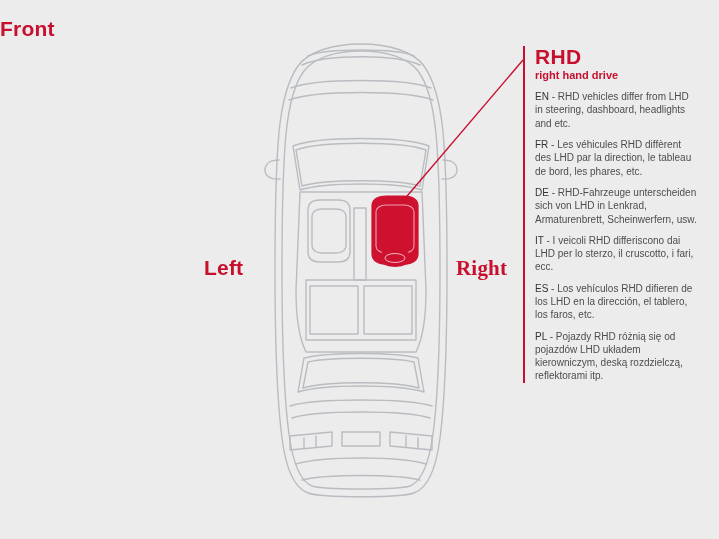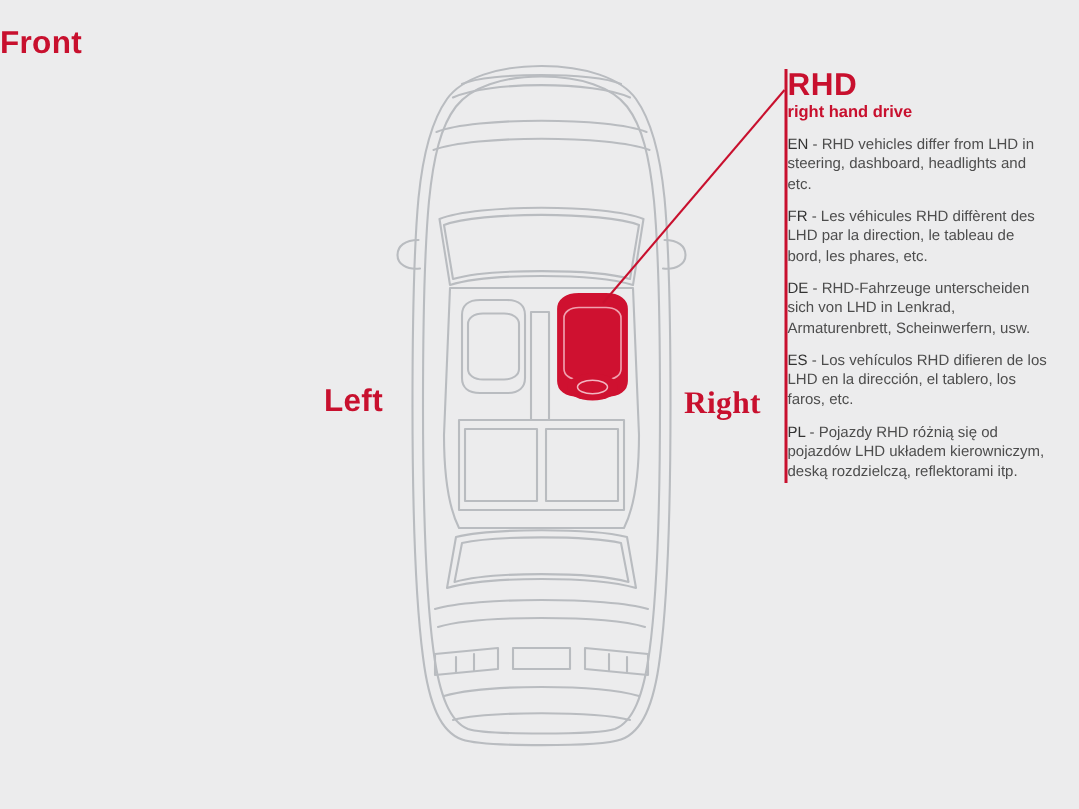--- a/index.html
+++ b/index.html
@@ -24,21 +24,21 @@
   .dir-label {
     position: absolute;
     color: #c8102e;
     font-weight: bold;
     font-size: 21px;
     letter-spacing: 0.2px;
     white-space: nowrap;
   }
   .dir-front { left: 0; right: 0; top: 17px; text-align: left; }
   .dir-rear  { left: 0; right: 0; top: 500px; text-align: center; }
-  .dir-left  { left: 216px; top: 256px; }
+  .dir-left  { left: 204px; top: 256px; }
   .dir-right { left: 456px; top: 256px; font-family: Liberation Serif, serif; }
 
   
   .car-wrap {
     position: absolute;
     left: 246px;
     top: 40px;
     width: 230px;
     height: 460px;
   }
@@ -54,21 +54,21 @@
     pointer-events: none;
   }
 
   
   .info-panel {
     position: absolute;
     left: 523px;
     top: 46px;
     width: 176px;
     border-left: 2px solid #c8102e;
-    padding-left: 0;
+    padding-left: 10px;
     box-sizing: border-box;
   }
   .info-title {
     color: #c8102e;
     font-size: 21px;
     font-weight: bold;
     line-height: 1.05;
     margin: 0 0 1px 0;
     letter-spacing: 0.3px;
   }
@@ -201,20 +201,23 @@
     <div class="lang-block">
       <span class="lang-code">EN</span><span> - RHD vehicles differ from LHD in steering, dashboard, headlights and etc.</span>
     </div>
     <div class="lang-block">
       <span class="lang-code">FR</span><span> - Les véhicules RHD diffèrent des LHD par la direction, le tableau de bord, les phares, etc.</span>
     </div>
     <div class="lang-block">
       <span class="lang-code">DE</span><span> - RHD-Fahrzeuge unterscheiden sich von LHD in Lenkrad, Armaturenbrett, Scheinwerfern, usw.</span>
     </div>
     <div class="lang-block">
+      <span class="lang-code">IT</span><span> - I veicoli RHD differiscono dai LHD per lo sterzo, il cruscotto, i fari, ecc.</span>
+    </div>
+    <div class="lang-block">
       <span class="lang-code">ES</span><span> - Los vehículos RHD difieren de los LHD en la dirección, el tablero, los faros, etc.</span>
     </div>
     <div class="lang-block">
       <span class="lang-code">PL</span><span> - Pojazdy RHD różnią się od pojazdów LHD układem kierowniczym, deską rozdzielczą, reflektorami itp.</span>
     </div>
   </div>
 
 </div>
 
 </body></html>

